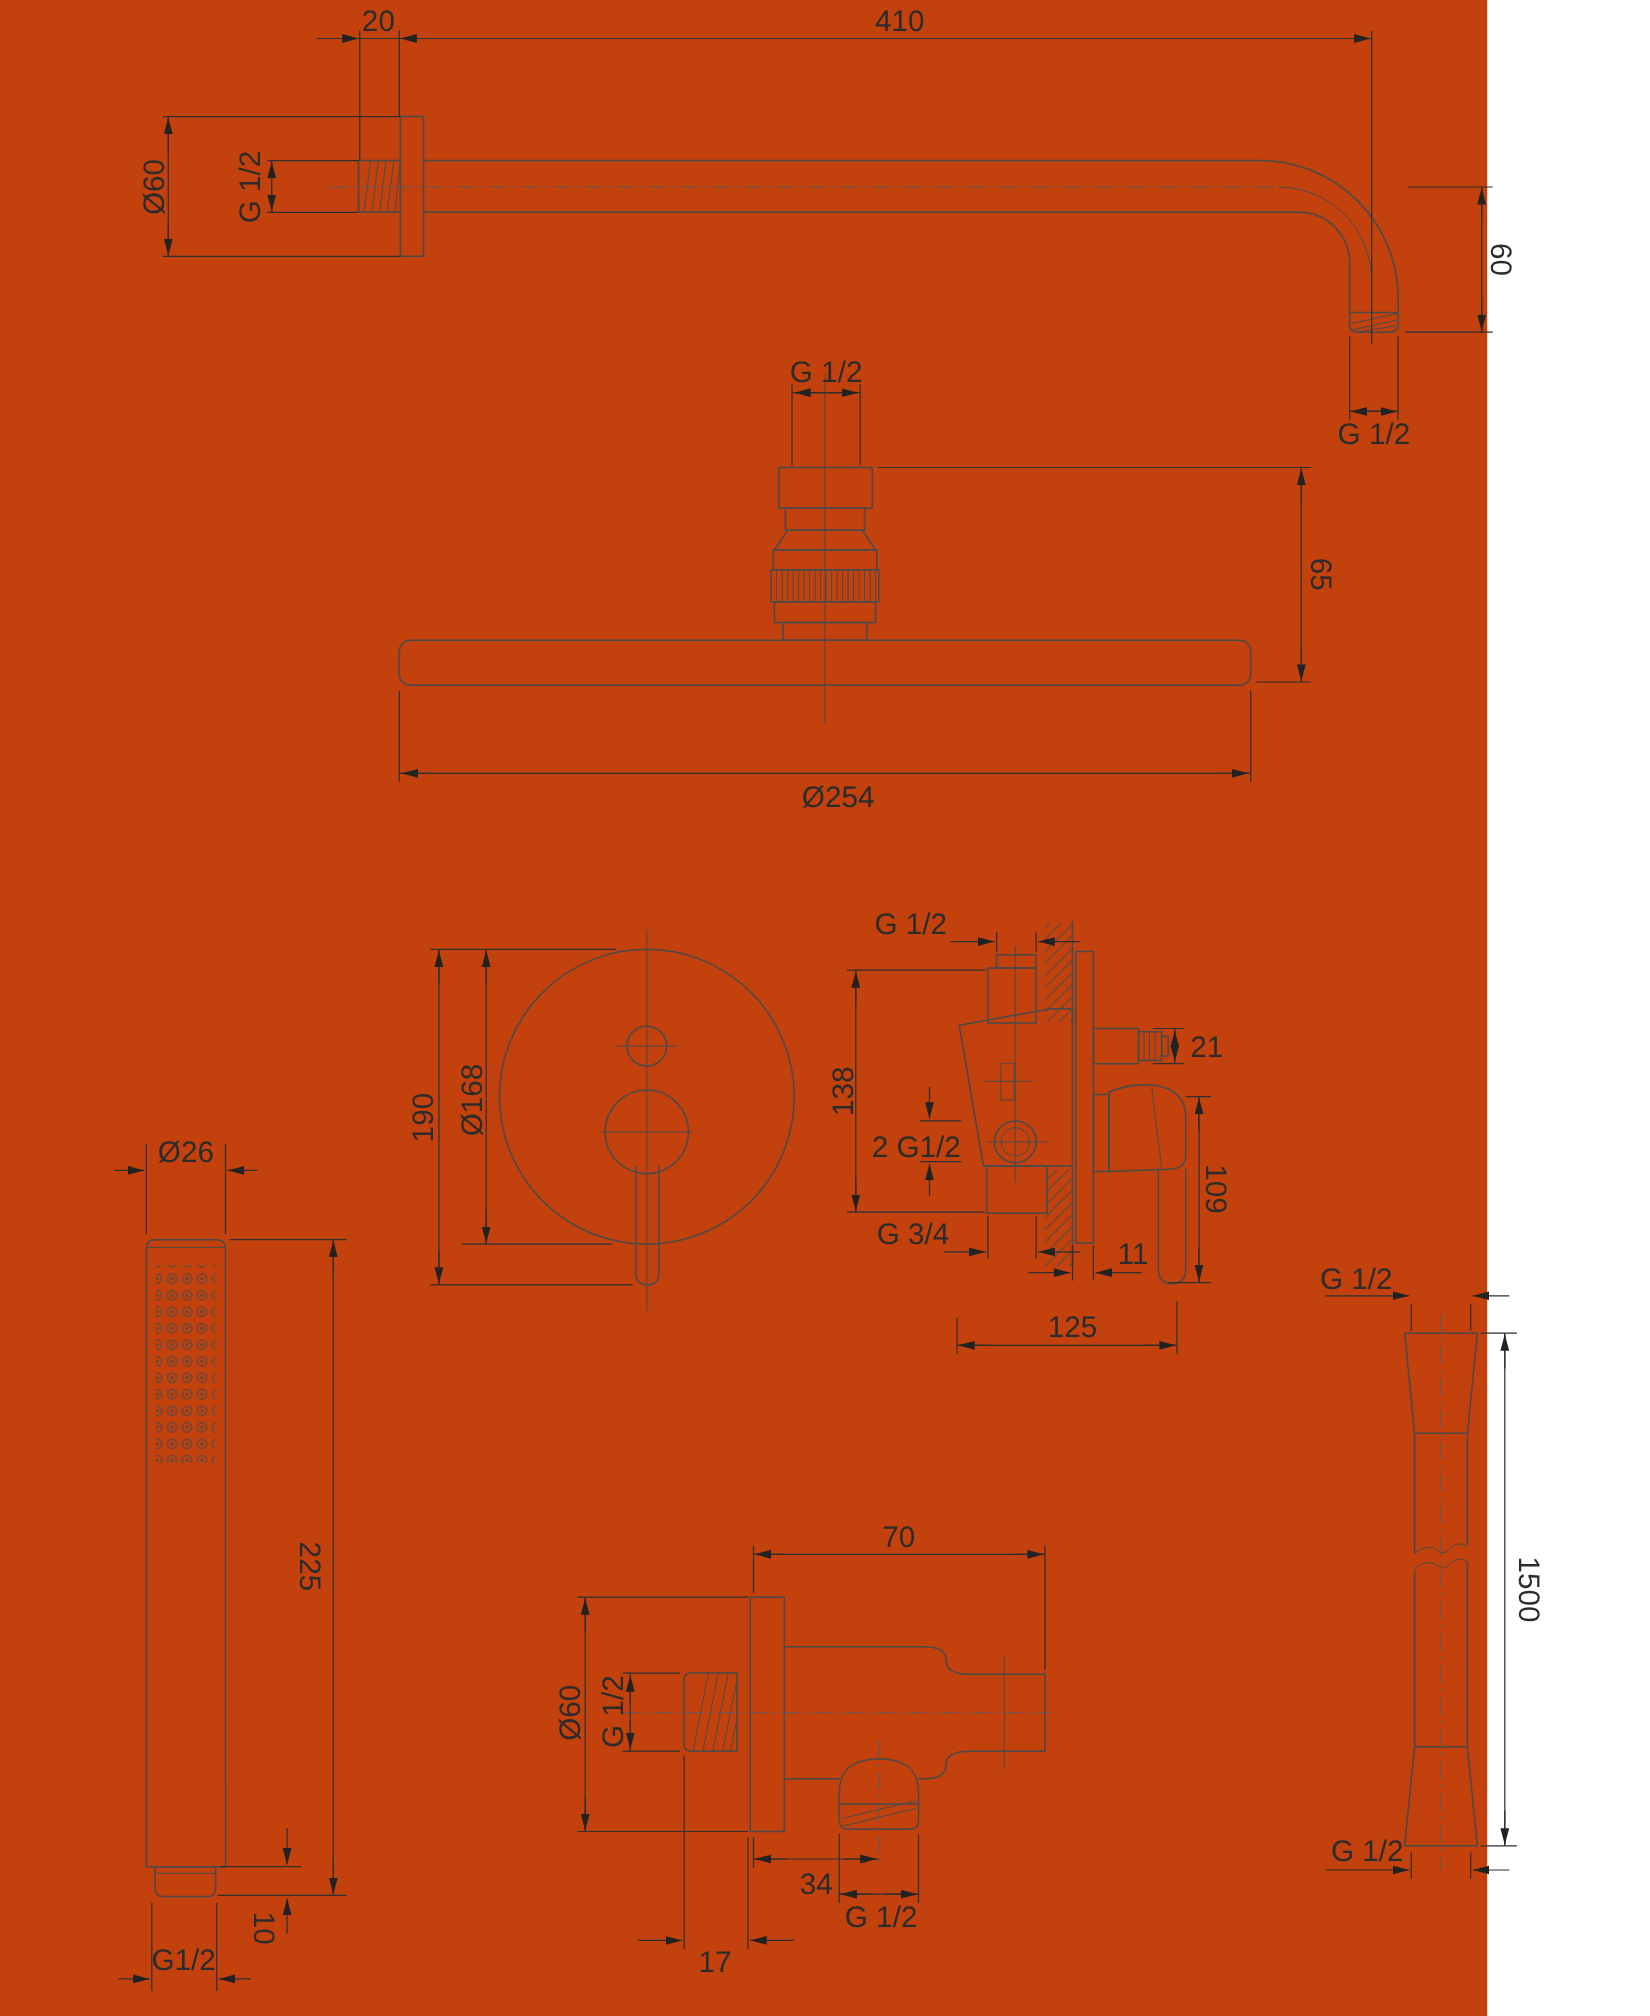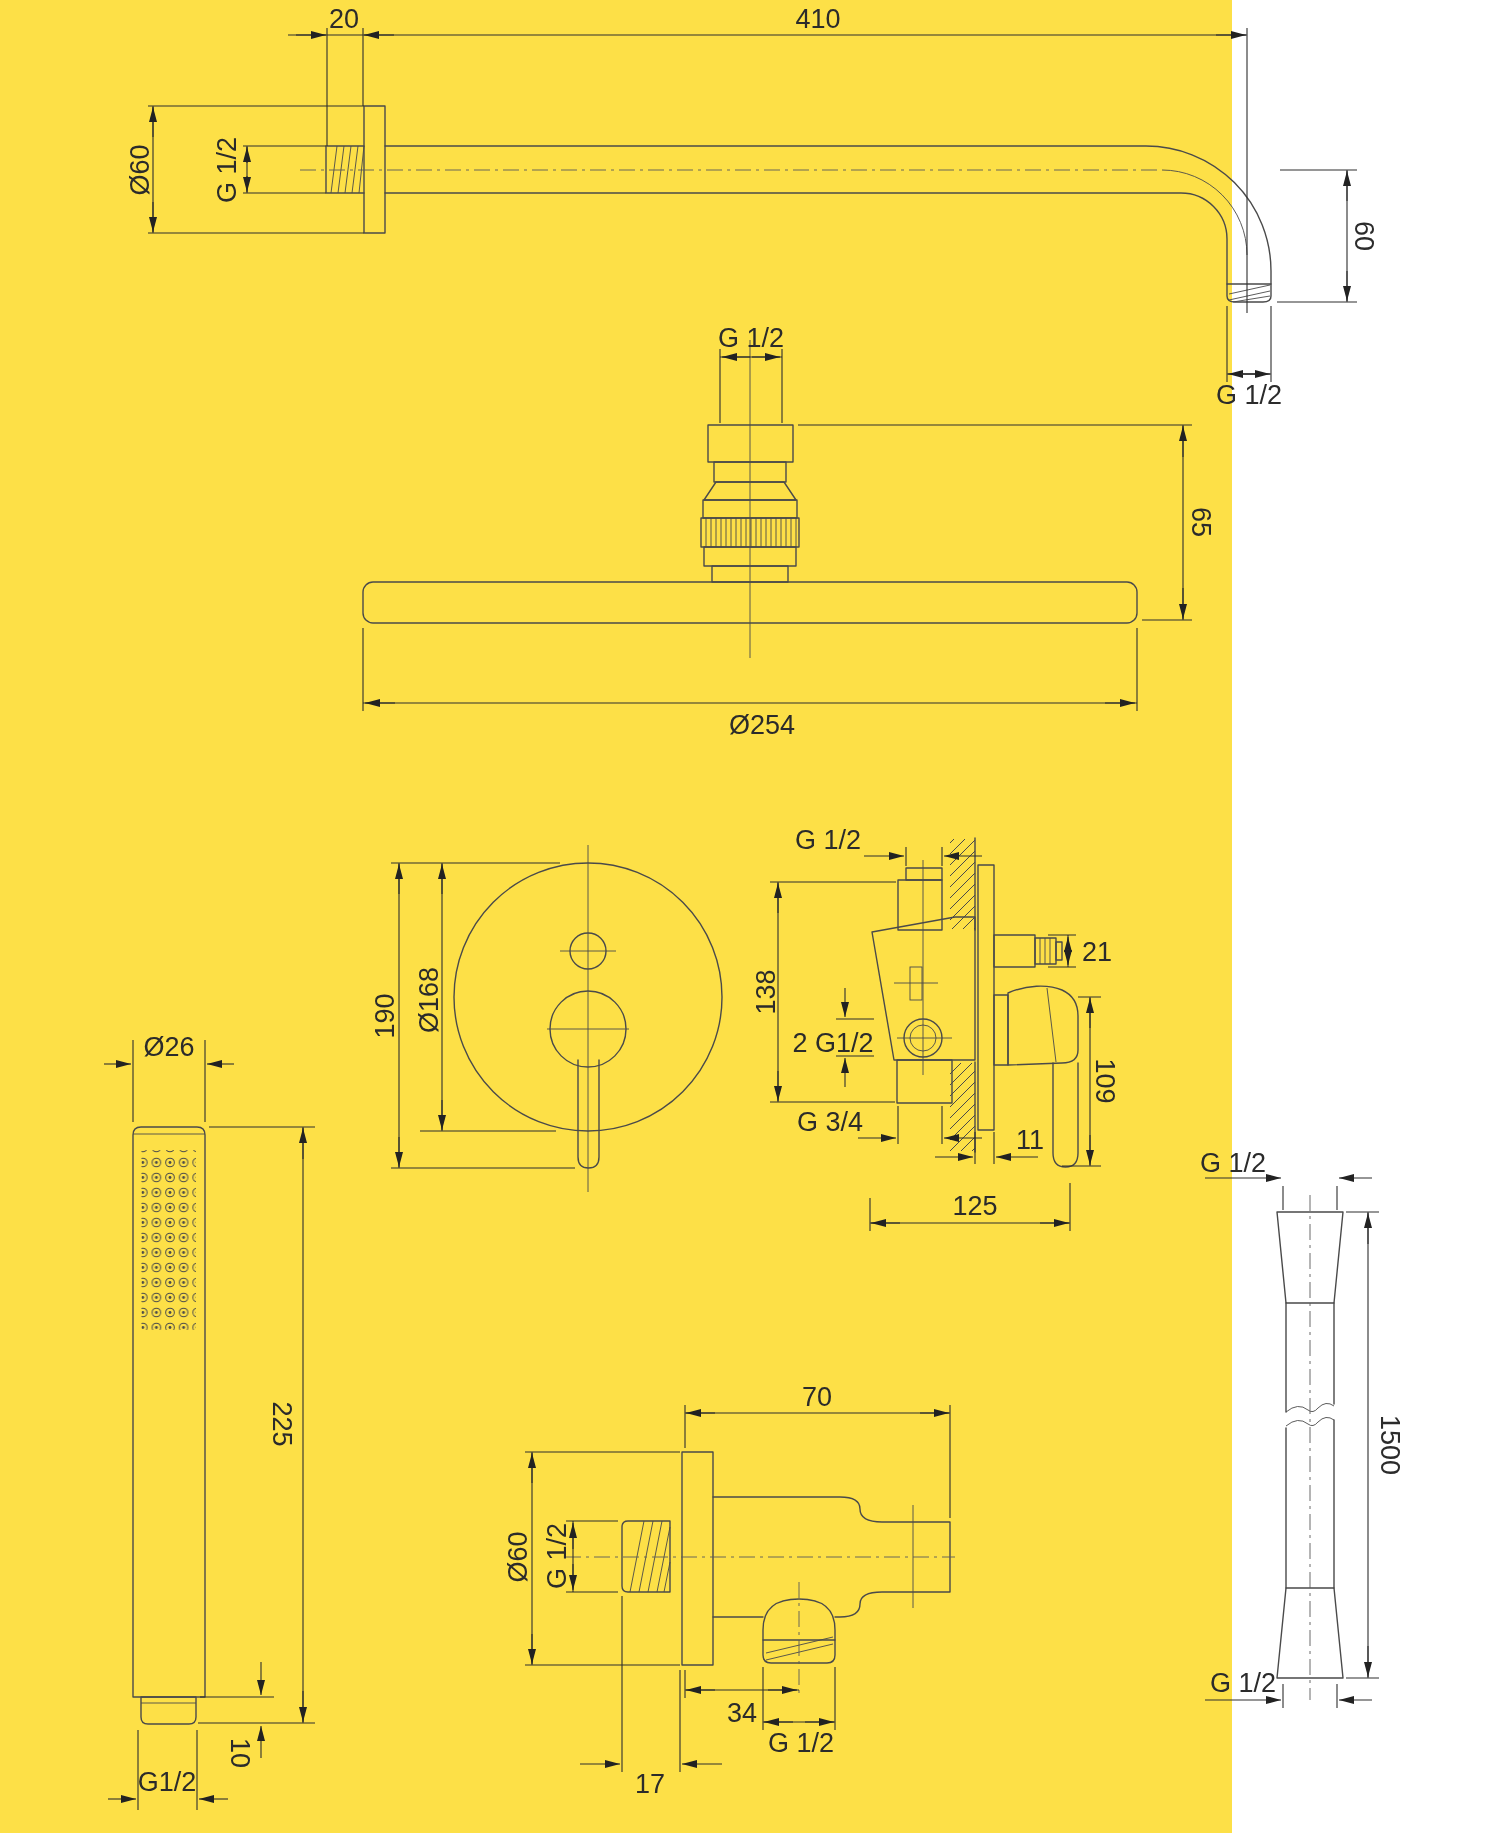--- a/index.html
+++ b/index.html
@@ -1,16 +1,16 @@
 <!DOCTYPE html>
 <html><head>
 <meta charset="utf-8">
 <style>
   html,body{margin:0;padding:0;background:#ffffff;}
-  .page{width:1232px;height:1833px;background:#fde047;position:relative;}
+  .page{width:1352px;height:1833px;background:#c2410c;position:relative;}
   svg text{font-family:"Liberation Sans",sans-serif;font-size:27px;fill:#2b2b2b;}
   .tc{text-anchor:middle;}
   .ts{text-anchor:start;}
   .ol{fill:none;stroke:#4a4a4a;stroke-width:1.4;stroke-linejoin:round;stroke-linecap:round;}
   .thin{fill:none;stroke:#4a4a4a;stroke-width:0.9;}
   .dim{fill:none;stroke:#2f2f2f;stroke-width:1.1;}
   .cl{fill:none;stroke:#5a5a5a;stroke-width:0.9;stroke-dasharray:16 5 3 5;}
 </style>
 </head>
 <body>

